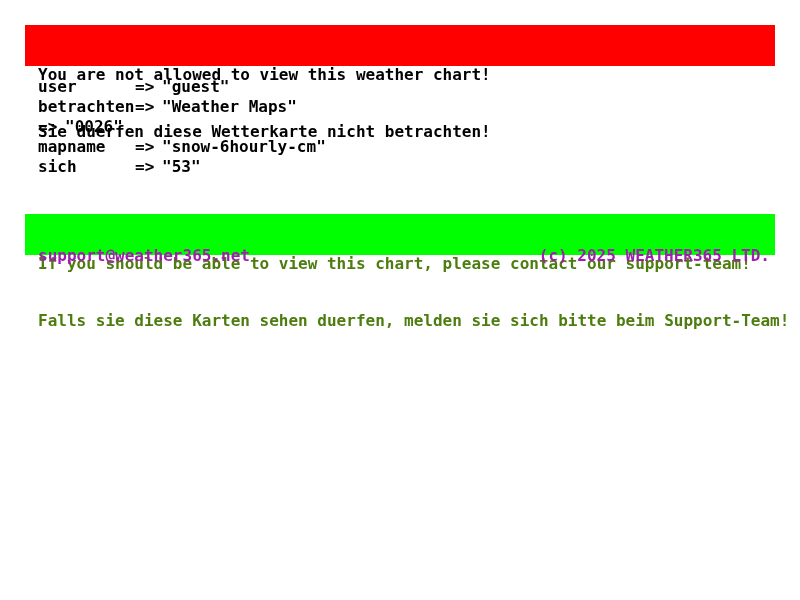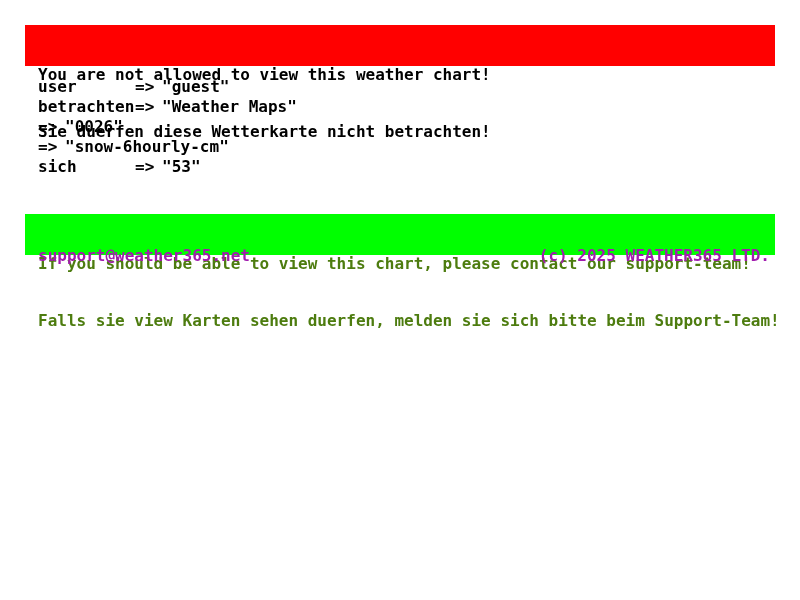--- a/index.html
+++ b/index.html
@@ -80,33 +80,34 @@
     <div class="info-row">
       <span class="info-key">betrachten</span>
       <span class="info-arrow">=&gt;</span>
       <span class="info-value">"Weather Maps"</span>
     </div>
     <div class="info-row">
       <span class="info-arrow">=&gt;</span>
       <span class="info-value">"0026"</span>
     </div>
     <div class="info-row">
+      <span class="info-key">mapname</span>
       <span class="info-arrow">=&gt;</span>
       <span class="info-value">"snow-6hourly-cm"</span>
     </div>
     <div class="info-row">
       <span class="info-key">sich</span>
       <span class="info-arrow">=&gt;</span>
       <span class="info-value">"53"</span>
     </div>
   </div>
 
   <div class="banner banner-green">
     <div>If you should be able to view this chart, please contact our support-team!</div>
-    <div>Falls sie view Karten sehen duerfen, melden sie sich bitte beim Support-Team!</div>
+    <div>Falls sie diese Karten sehen duerfen, melden sie sich bitte beim Support-Team!</div>
   </div>
 
   <div class="footer">
     <span>support@weather365.net</span>
     <span>(c) 2025 WEATHER365 LTD.</span>
   </div>
 
 </div>
 
 </body></html>

